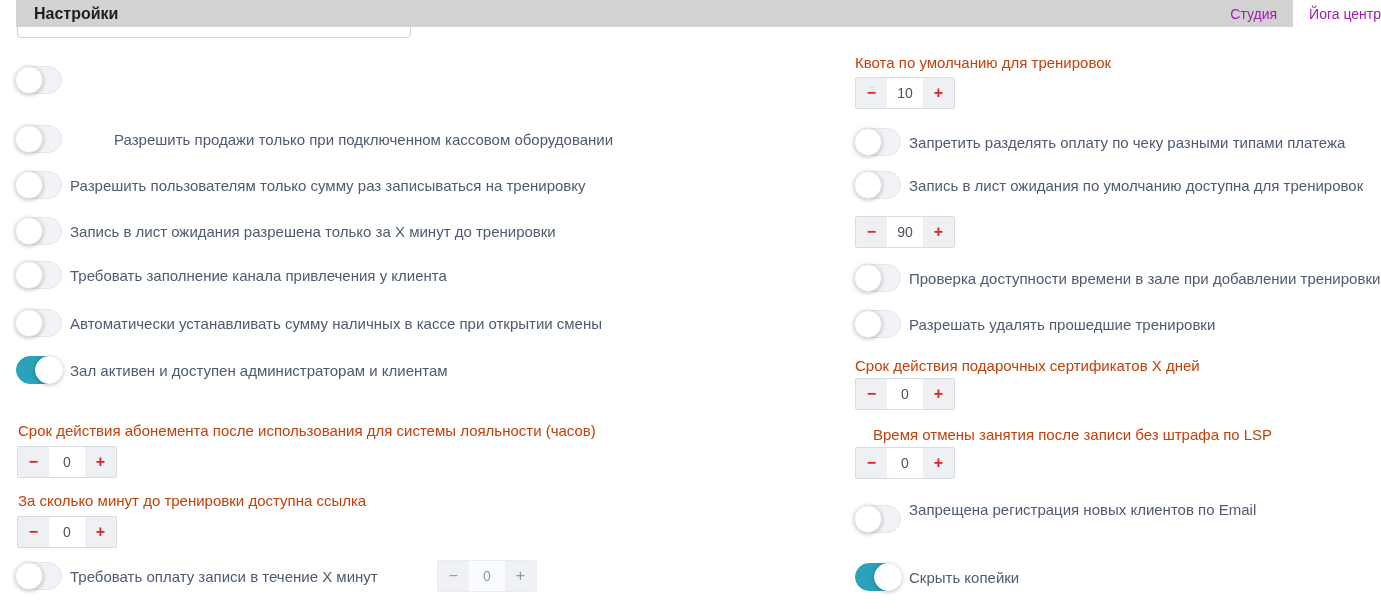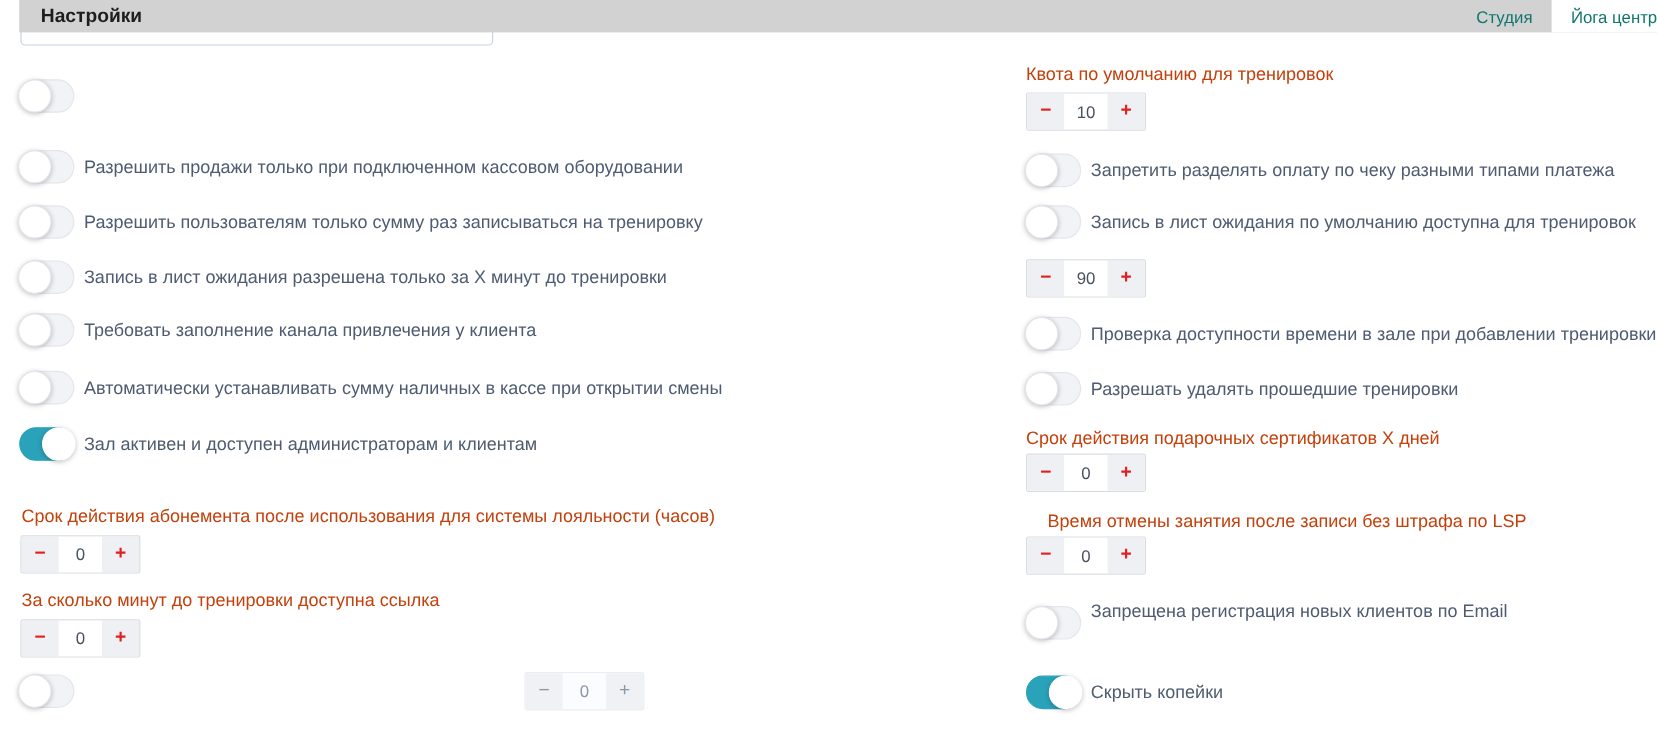--- a/index.html
+++ b/index.html
@@ -4,21 +4,21 @@
 <style>
   * { margin:0; padding:0; box-sizing:border-box; }
   html,body { width:1381px; height:609px; background:#fff; font-family:"Liberation Sans", sans-serif; }
   #page { position:relative; width:1381px; height:609px; overflow:hidden; background:#fff; }
 
   
   .header { position:absolute; left:16px; top:0; width:100%; height:27px; background:#d2d2d2;
             display:flex; align-items:center; justify-content:space-between; z-index:3; }
   .header .title { font-size:16px; font-weight:bold; color:#1d1d1d; padding-left:18px; }
   .tabs { display:flex; height:27px; align-items:stretch; }
-  .tab { display:flex; align-items:center; padding:0 16px; font-size:14px; color:#0f766e; cursor:pointer; }
+  .tab { display:flex; align-items:center; padding:0 16px; font-size:14px; color:#a21caf; cursor:pointer; }
   .tab.active { background:#fff; }
 
   
   .partial-input { position:absolute; left:17px; top:6px; width:394px; height:32px;
                    border:1px solid #c7d3e2; border-radius:4px; background:#fff; z-index:1; outline:none; }
 
   
   .row { position:absolute; display:flex; align-items:center; }
   .row.top-align { align-items:flex-start; }
 
@@ -60,21 +60,21 @@
       <div class="tab active">Йога центр</div>
     </div>
   </div>
 
   <div class="row top-align" style="left:16px; top:58px;">
     <div class="toggle mt8">
         <div class="knob"></div>
       </div>
   </div>
 
-  <div class="row" style="left:16px; top:125px;">
+  <div class="row" style="left:16px; top:125px;gap:44px;">
     <div class="toggle">
         <div class="knob"></div>
       </div>
     <div class="lbl">Разрешить продажи только при подключенном кассовом оборудовании</div>
   </div>
 
   <div class="row" style="left:16px; top:171px;">
     <div class="toggle">
         <div class="knob"></div>
       </div>
@@ -120,20 +120,21 @@
   <div class="stepper" style="left:17px; top:516px;">
     <div class="btn">−</div>
     <div class="val">0</div>
     <div class="btn">+</div>
   </div>
 
   <div class="row" style="left:16px; top:562px;">
     <div class="toggle">
         <div class="knob"></div>
       </div>
+    <div class="lbl">Требовать оплату записи в течение X минут</div>
   </div>
   <div class="stepper disabled" style="left:437px; top:560px;">
     <div class="btn">−</div>
     <div class="val">0</div>
     <div class="btn">+</div>
   </div>
 
   <div class="field-label" style="left:855px; top:53px;">Квота по умолчанию для тренировок</div>
   <div class="stepper" style="left:855px; top:77px;">
     <div class="btn">−</div>

